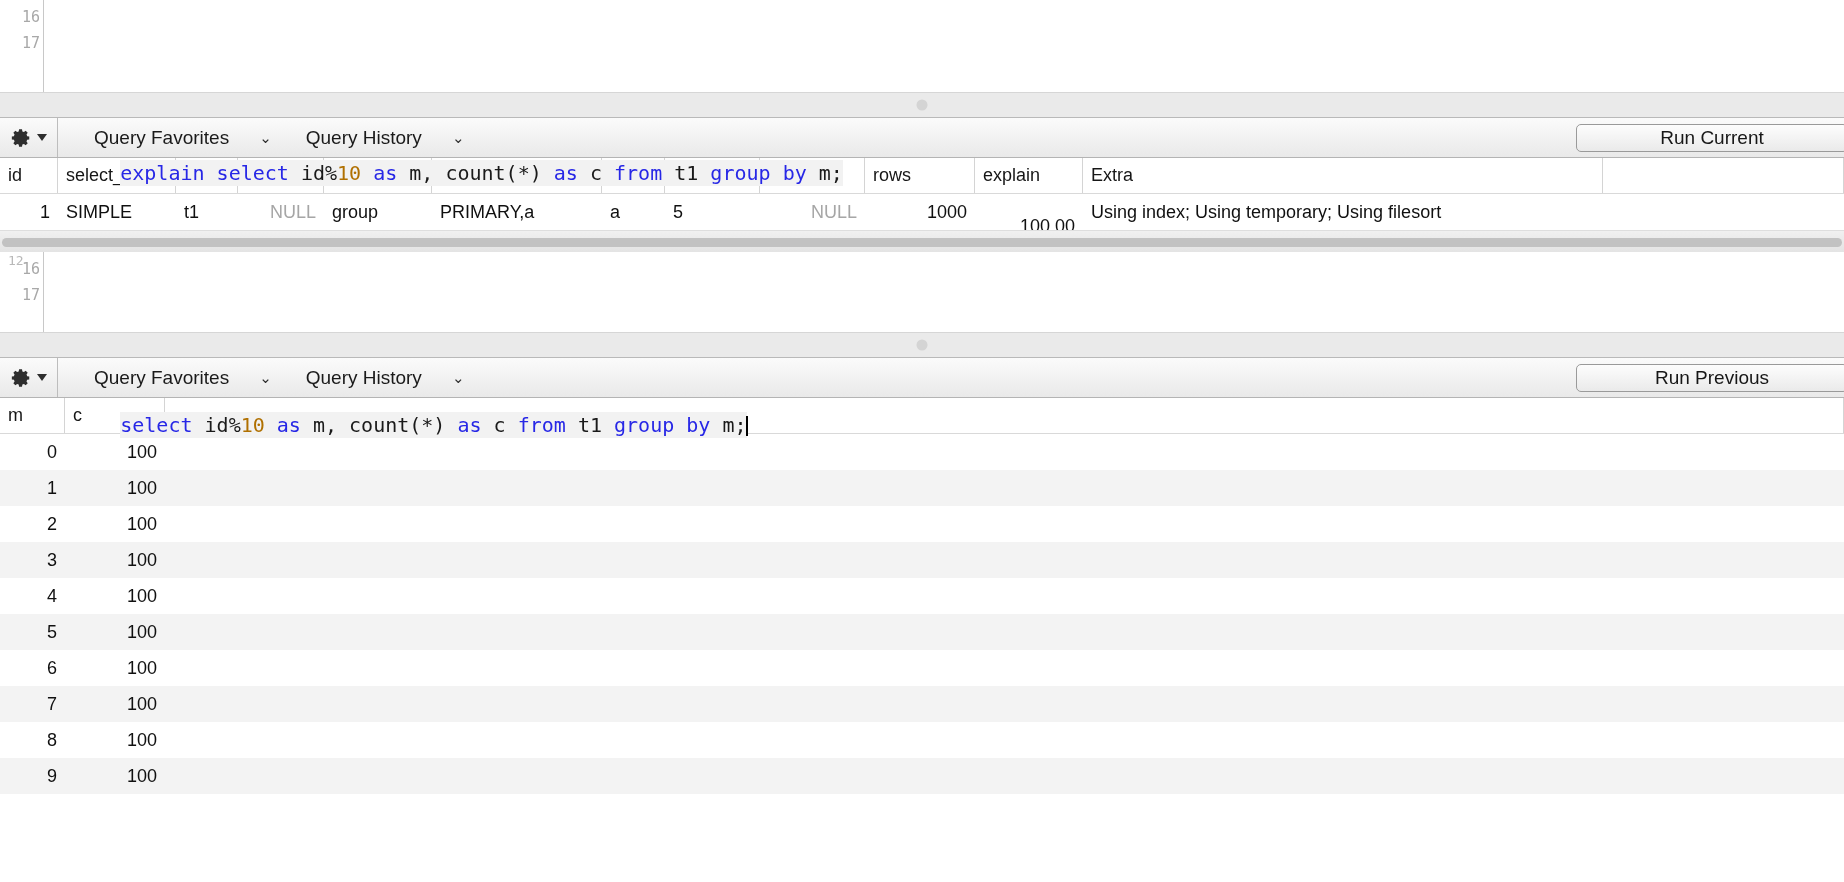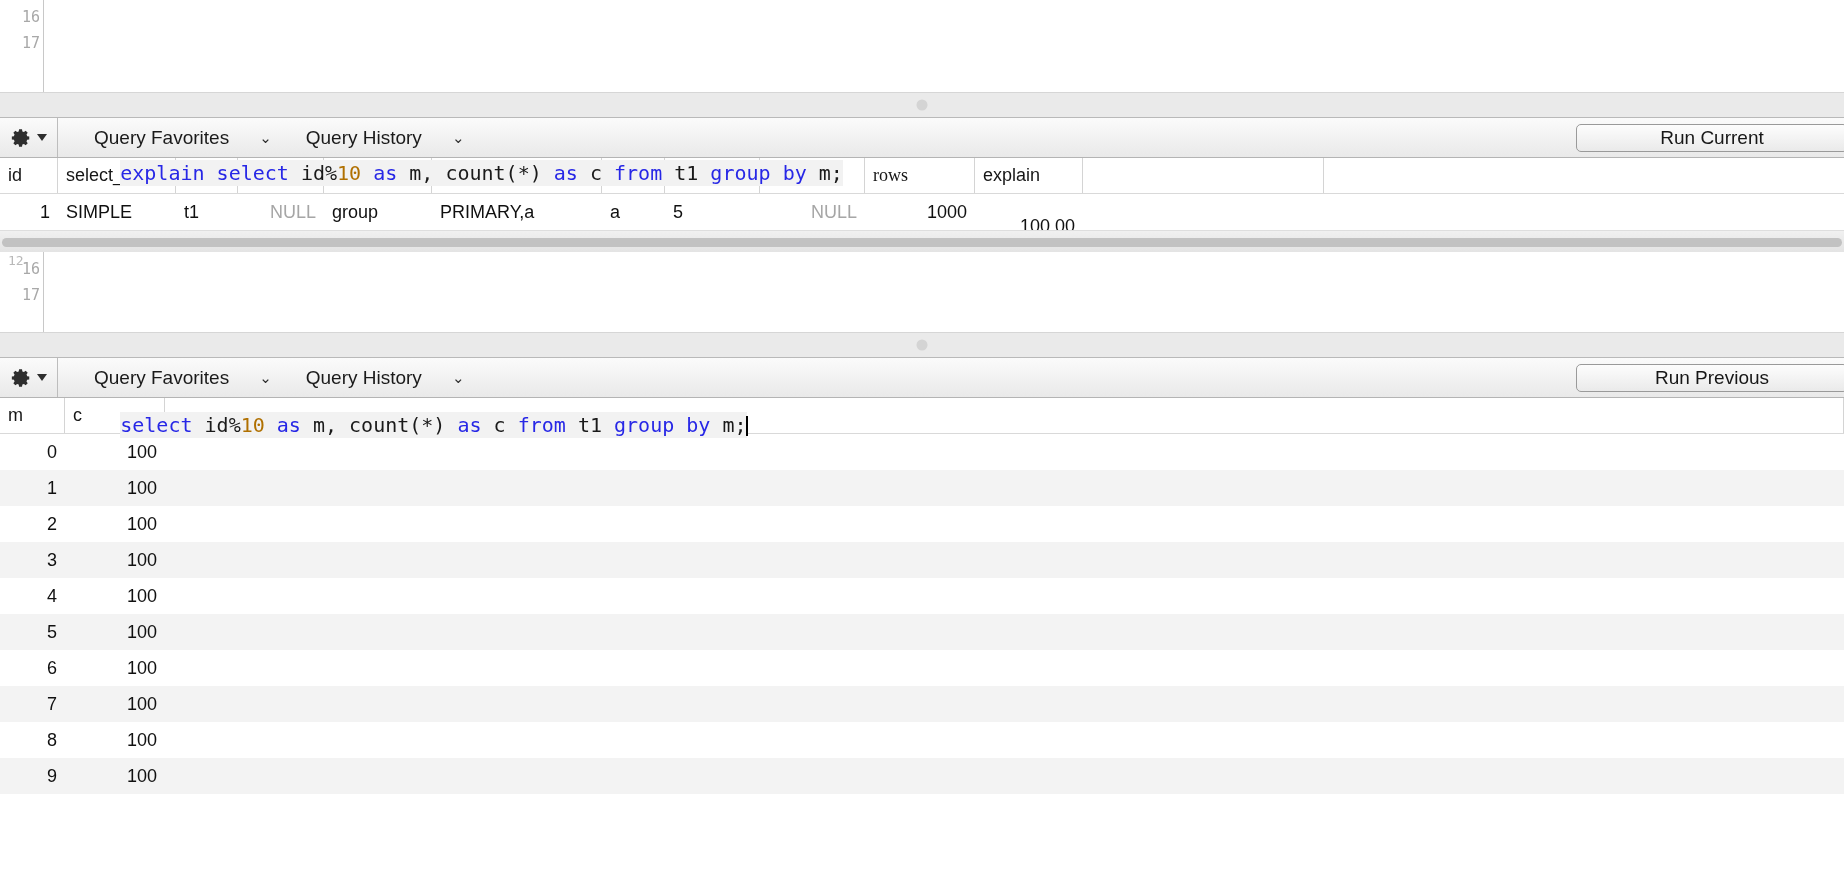--- a/index.html
+++ b/index.html
@@ -245,36 +245,38 @@
     <div class="grid-head">
       <div class="cell" style="width: 58px;">id</div>
       <div class="cell" style="width: 118px;">select_type</div>
       <div class="cell" style="width: 62px;">table</div>
       <div class="cell" style="width: 86px;">partitions</div>
       <div class="cell" style="width: 108px;">type</div>
       <div class="cell" style="width: 170px;">possible_keys</div>
       <div class="cell" style="width: 63px;">key</div>
       <div class="cell" style="width: 95px;">key_len</div>
       <div class="cell" style="width: 105px;">ref</div>
-      <div class="cell" style="width: 110px; font-family: Liberation Serif, serif;">rows</div>
+      <div class="cell" style="width: 110px;">rows</div>
       <div class="cell" style="width: 108px;">explain</div>
+      <div class="cell" style="width: 520px;">Extra</div>
       <div class="cell" style="width: 241px;"></div>
     </div>
     <div class="grid-row">
       <div class="cell num-cell" style="width: 58px;">1</div>
       <div class="cell" style="width: 118px;">SIMPLE</div>
       <div class="cell" style="width: 62px;">t1</div>
       <div class="cell null-val" style="width: 86px;">NULL</div>
       <div class="cell" style="width: 108px;">group</div>
       <div class="cell" style="width: 170px; text-align: right;">PRIMARY,a</div>
       <div class="cell" style="width: 63px;">a</div>
       <div class="cell" style="width: 95px;">5</div>
       <div class="cell null-val" style="width: 105px;">NULL</div>
       <div class="cell num-cell" style="width: 110px;">1000</div>
       <div class="cell num-cell" style="width: 108px; margin-top: 28px;">100.00</div>
+      <div class="cell" style="width: 520px;">Using index; Using temporary; Using filesort</div>
       <div class="cell" style="width: 241px;"></div>
     </div>
   </div>
 
 <div class="hscroll">
   <div class="hscroll-thumb"></div>
 </div>
 
 <div class="editor" id="editor-bottom" style="height:80px">
   <div class="gutter" style="position: relative;">

